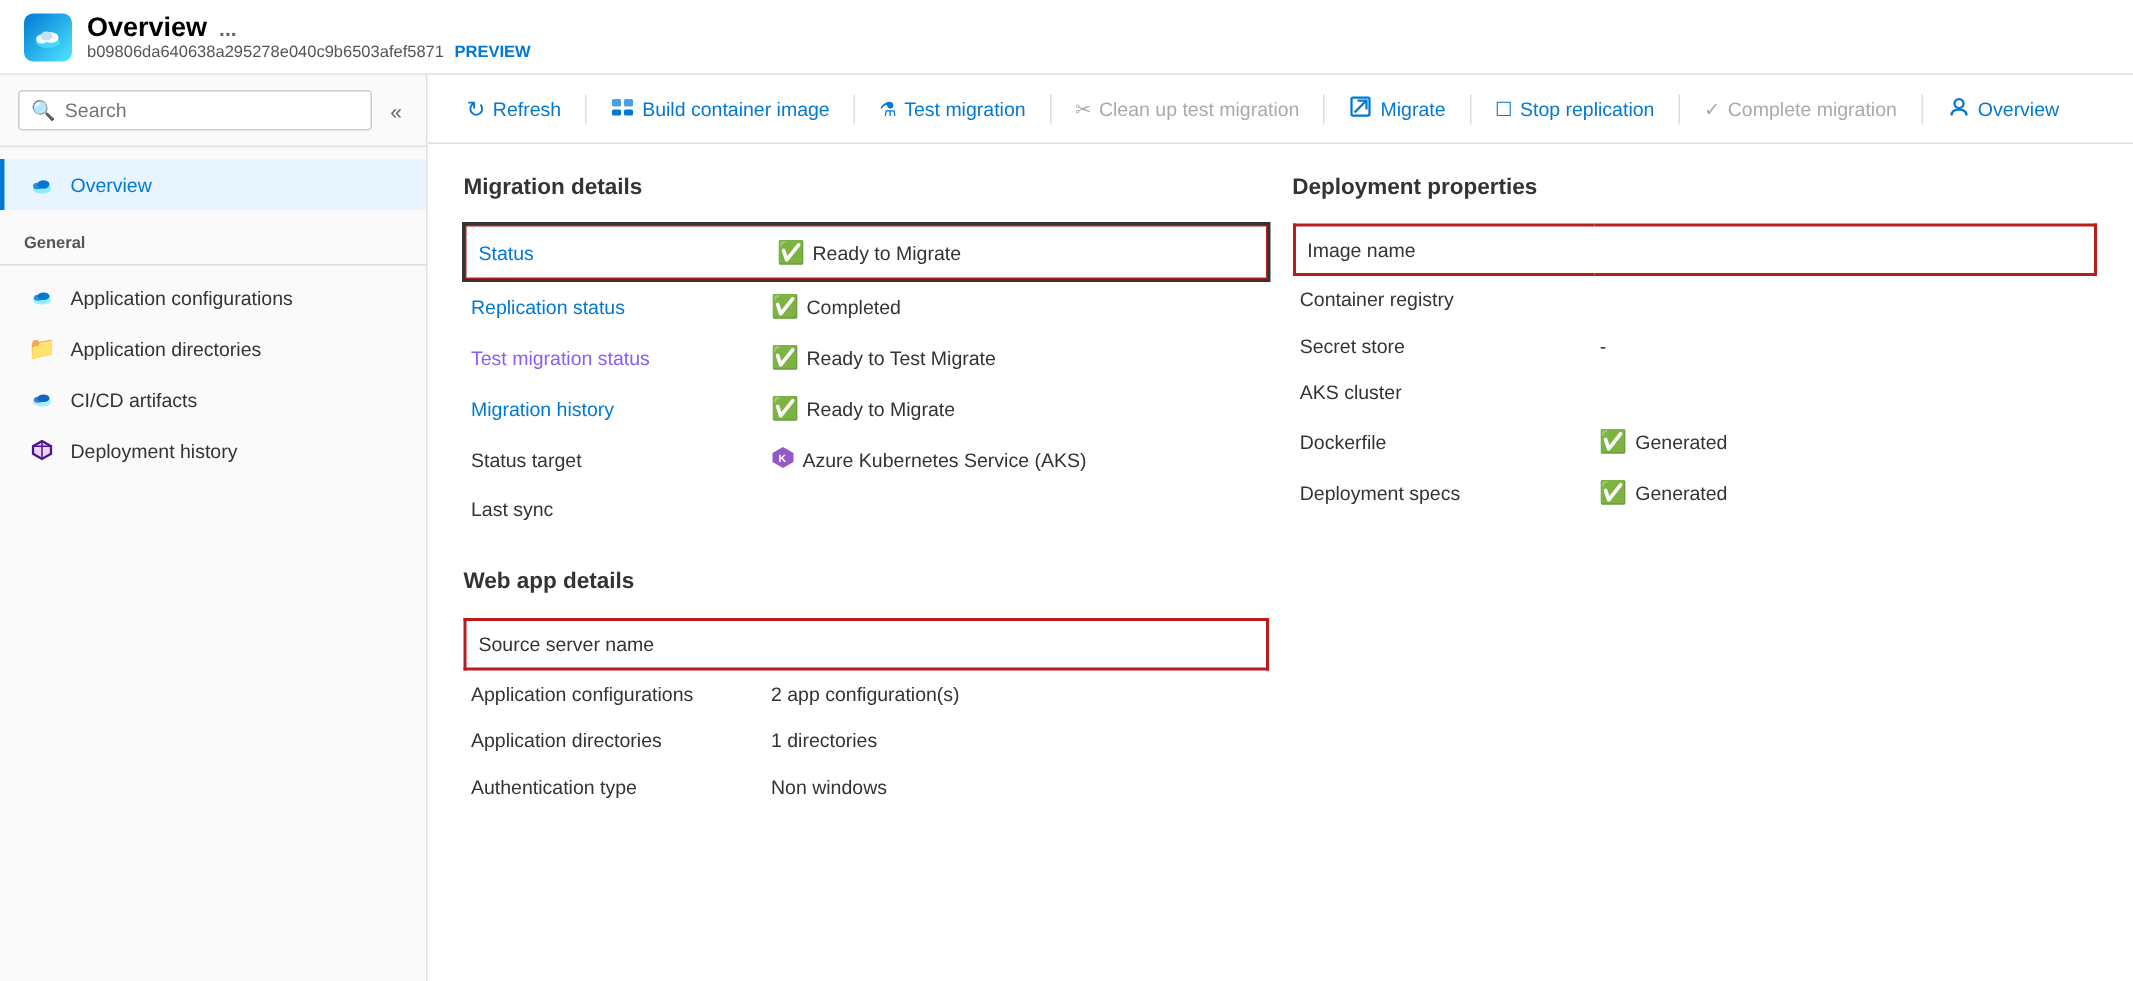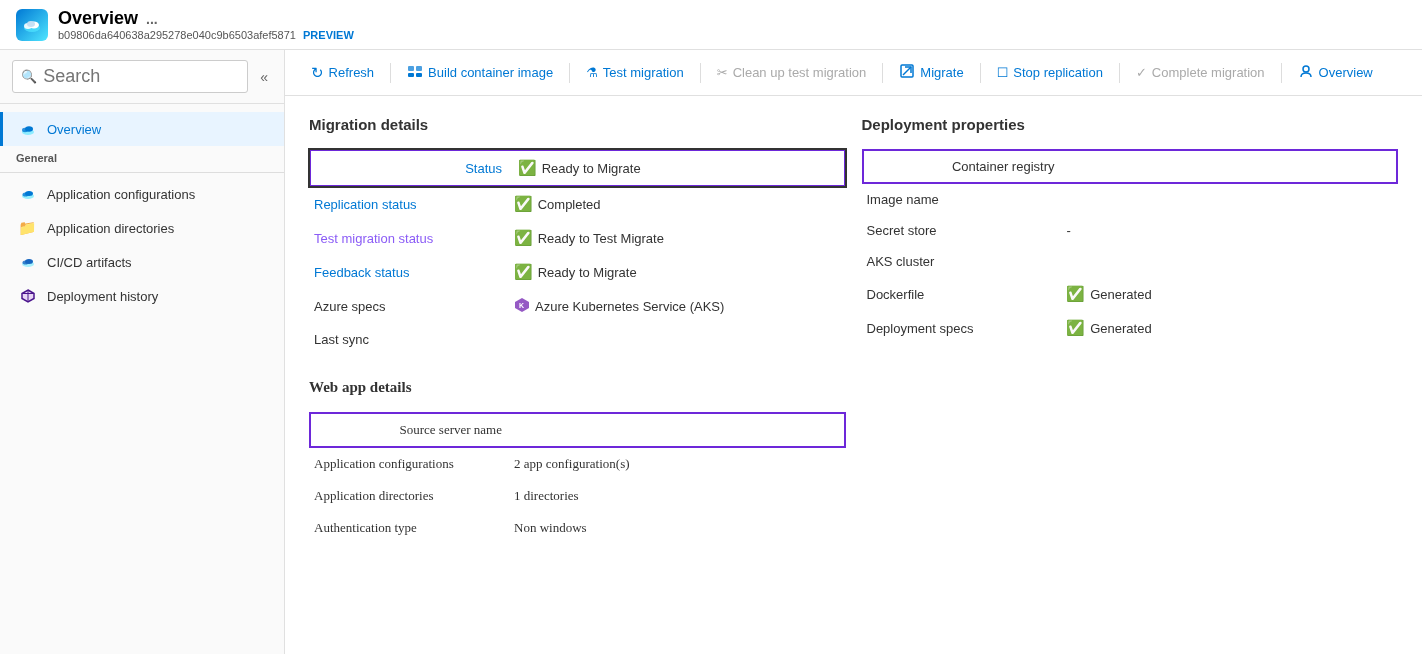--- a/index.html
+++ b/index.html
@@ -44,26 +44,26 @@
       display: flex;
       align-items: center;
       gap: 8px;
     }
     .search-input-wrap {
       display: flex; align-items: center; gap: 6px;
       border: 1px solid #ccc; border-radius: 3px;
       padding: 5px 8px; background: #fff; flex: 1;
     }
     .search-input-wrap input {
-      border: none; outline: none; font-size: 18px; width: 100%; background: transparent;
+      border: none; outline: none; font-size: 13px; width: 100%; background: transparent;
     }
     .collapse-btn { cursor: pointer; color: #666; font-size: 14px; padding: 2px 4px; }
 
     .sidebar-nav { padding: 8px 0; overflow-y: auto; flex: 1; }
-    .sidebar-section-label { font-size: 11px; font-weight: 700; color: #555; padding: 6px 16px 4px; text-transform: none; }
+    .sidebar-section-label { font-size: 11px; font-weight: 700; color: #555; padding: 16px 16px 4px; text-transform: none; }
     .sidebar-divider { border: none; border-top: 1px solid #ddd; margin: 4px 0; }
     .sidebar-item {
       display: flex; align-items: center; gap: 10px;
       padding: 8px 16px; cursor: pointer; color: #333;
       border-left: 3px solid transparent;
     }
     .sidebar-item.active { background: #e8f4ff; border-left-color: #0078d4; color: #0078d4; }
     .sidebar-item .icon { width: 18px; height: 18px; display: flex; align-items: center; justify-content: center; flex-shrink: 0; }
 
     
@@ -90,28 +90,28 @@
     
     .content { flex: 1; overflow-y: auto; padding: 20px 24px; }
     .content-grid { display: grid; grid-template-columns: 1fr 1fr; gap: 16px; }
 
     .section-title { font-size: 15px; font-weight: 600; color: #333; margin-bottom: 16px; }
 
     .detail-table { width: 100%; border-collapse: collapse; }
     .detail-table tr td { padding: 8px 4px; vertical-align: middle; }
     .detail-table tr td:first-child { color: #0078d4; width: 200px; font-size: 13px; }
     .detail-table tr td.no-link { color: #333; }
-    .detail-table tr:first-child { border: 2px solid #6d28d9; text-align: right; }
+    .detail-table tr:first-child { border: 2px solid #b91c1c; }
     .detail-table tr:first-child td { padding: 8px 8px; }
 
     .status-badge { display: flex; align-items: center; gap: 5px; }
     .check-circle { color: #107c10; font-size: 15px; }
 
     
-    .web-section { margin-top: 24px; font-family: Liberation Serif, serif; }
+    .web-section { margin-top: 24px; }
 
     
     .right-section .detail-table tr td:first-child { color: #333; }
     .right-section .detail-table tr td:first-child { font-weight: normal; }
   </style>
 </head>
 <body>
 
 <div class="app-header">
   <div class="app-logo">
@@ -310,32 +310,32 @@
                 <td style="color:#8b5cf6;">Test migration status</td>
                 <td>
                   <span class="status-badge">
                     <span class="check-circle">✅</span>
                     <span>Ready to Test Migrate</span>
                   </span>
                 </td>
               </tr>
 
               <tr>
-                <td style="color:#0078d4;">Feedback status</td>
+                <td style="color:#0078d4;">Migration history</td>
                 <td>
                   <span class="status-badge">
                     <span class="check-circle">✅</span>
                     <span>Ready to Migrate</span>
                   </span>
                 </td>
               </tr>
 
 
               <tr>
-                <td class="no-link">Azure specs</td>
+                <td class="no-link">Status target</td>
                 <td>
                   <span class="status-badge">
                     <span style="font-size:14px;">
                       <svg width="16" height="16" viewBox="0 0 16 16" fill="none">
                         <polygon points="8,1 15,5 15,11 8,15 1,11 1,5" fill="#7b2fb5" opacity="0.8"></polygon>
                         <text x="5" y="11" font-size="7" fill="white" font-weight="bold">K</text>
                       </svg>
                     </span>
                     <span>Azure Kubernetes Service (AKS)</span>
                   </span>
@@ -372,25 +372,25 @@
               </tbody>
             </table>
           </div>
         </div>
 
         <div class="right-section">
           <div class="section-title">Deployment properties</div>
           <table class="detail-table">
             <tbody>
               <tr>
+                <td class="no-link">Image name</td>
+                <td></td>
+              </tr>
+              <tr>
                 <td class="no-link">Container registry</td>
-                <td></td>
-              </tr>
-              <tr>
-                <td class="no-link">Image name</td>
                 <td></td>
               </tr>
               <tr>
                 <td class="no-link">Secret store</td>
                 <td>-</td>
               </tr>
               <tr>
                 <td class="no-link">AKS cluster</td>
                 <td></td>
               </tr>

